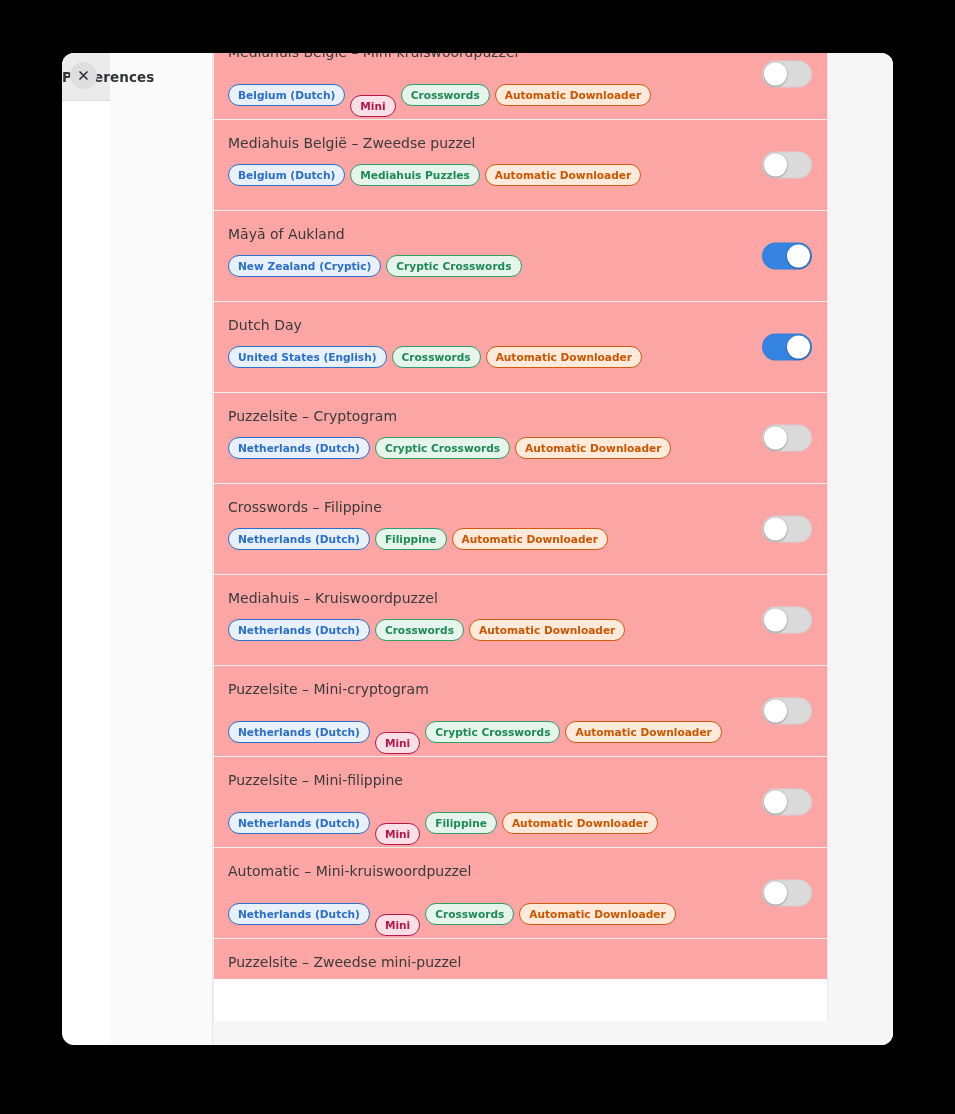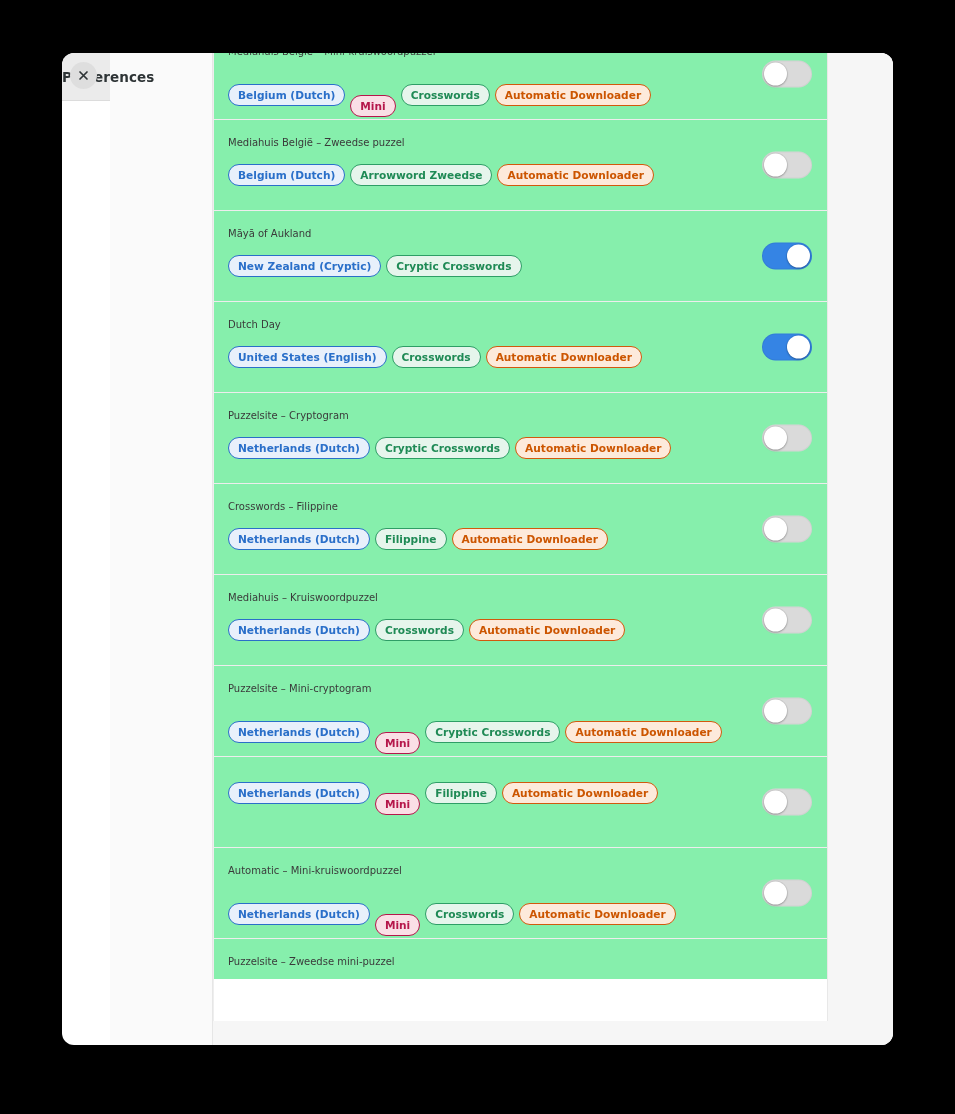--- a/index.html
+++ b/index.html
@@ -101,26 +101,26 @@
     position: relative;
     top: -24px;          
   }
 
   
   .provider-row {
     position: relative;
     height: 91px;
     padding: 14px 16px 0 14px;
     border-bottom: 1px solid #ededed;
-    background: #86efac;
+    background: #fca5a5;
   }
   .provider-row:last-child { border-bottom: none; }
 
   .provider-name {
-    font-size: 10px;
+    font-size: 14px;
     color: #3a3a3a;
     line-height: 18px;
     margin-bottom: 12px;
     white-space: nowrap;
   }
 
   .tag-row {
     display: flex;
     align-items: center;
     gap: 5px;
@@ -210,21 +210,21 @@
               <span class="tag tag-auto">Automatic Downloader</span>
             </div>
             <div class="toggle">
               <div class="knob"></div>
             </div>
           </div>
           <div class="provider-row">
             <div class="provider-name">Mediahuis België – Zweedse puzzel</div>
             <div class="tag-row">
               <span class="tag tag-country">Belgium (Dutch)</span>
-              <span class="tag tag-type">Arrowword Zweedse</span>
+              <span class="tag tag-type">Mediahuis Puzzles</span>
               <span class="tag tag-auto">Automatic Downloader</span>
             </div>
             <div class="toggle">
               <div class="knob"></div>
             </div>
           </div>
           <div class="provider-row">
             <div class="provider-name">Māyā of Aukland</div>
             <div class="tag-row">
               <span class="tag tag-country">New Zealand (Cryptic)</span>
@@ -284,20 +284,21 @@
               <span class="tag tag-country">Netherlands (Dutch)</span>
               <span class="tag tag-mini">Mini</span>
               <span class="tag tag-type">Cryptic Crosswords</span>
               <span class="tag tag-auto">Automatic Downloader</span>
             </div>
             <div class="toggle">
               <div class="knob"></div>
             </div>
           </div>
           <div class="provider-row">
+            <div class="provider-name">Puzzelsite – Mini-filippine</div>
             <div class="tag-row">
               <span class="tag tag-country">Netherlands (Dutch)</span>
               <span class="tag tag-mini">Mini</span>
               <span class="tag tag-type">Filippine</span>
               <span class="tag tag-auto">Automatic Downloader</span>
             </div>
             <div class="toggle">
               <div class="knob"></div>
             </div>
           </div>

